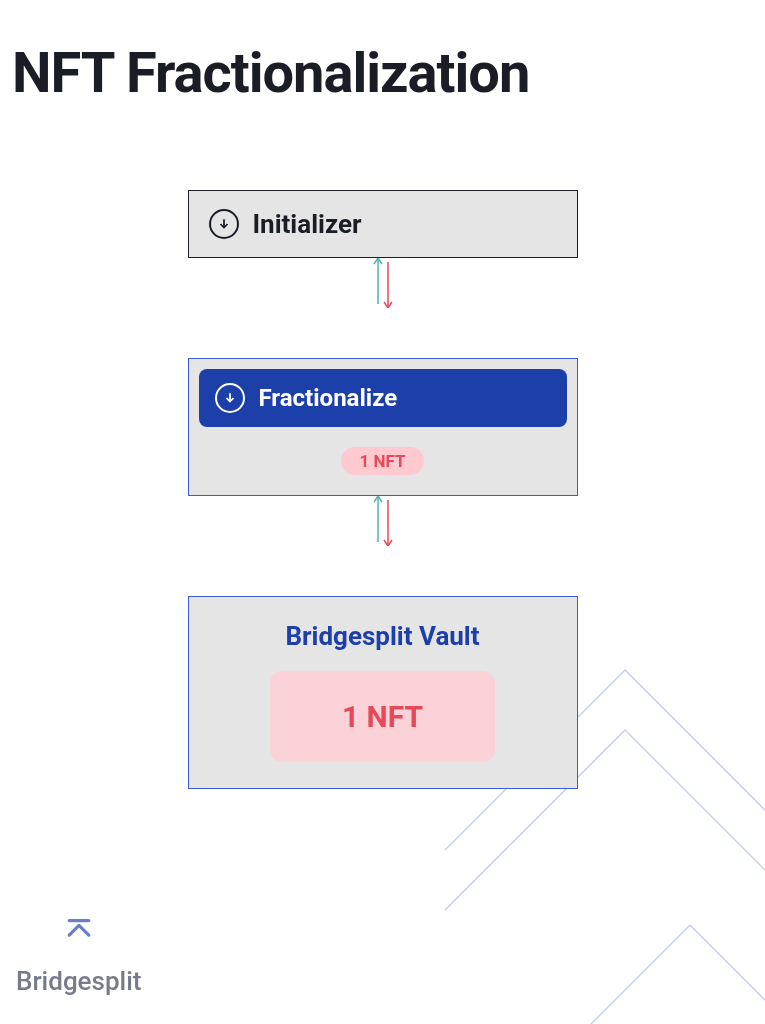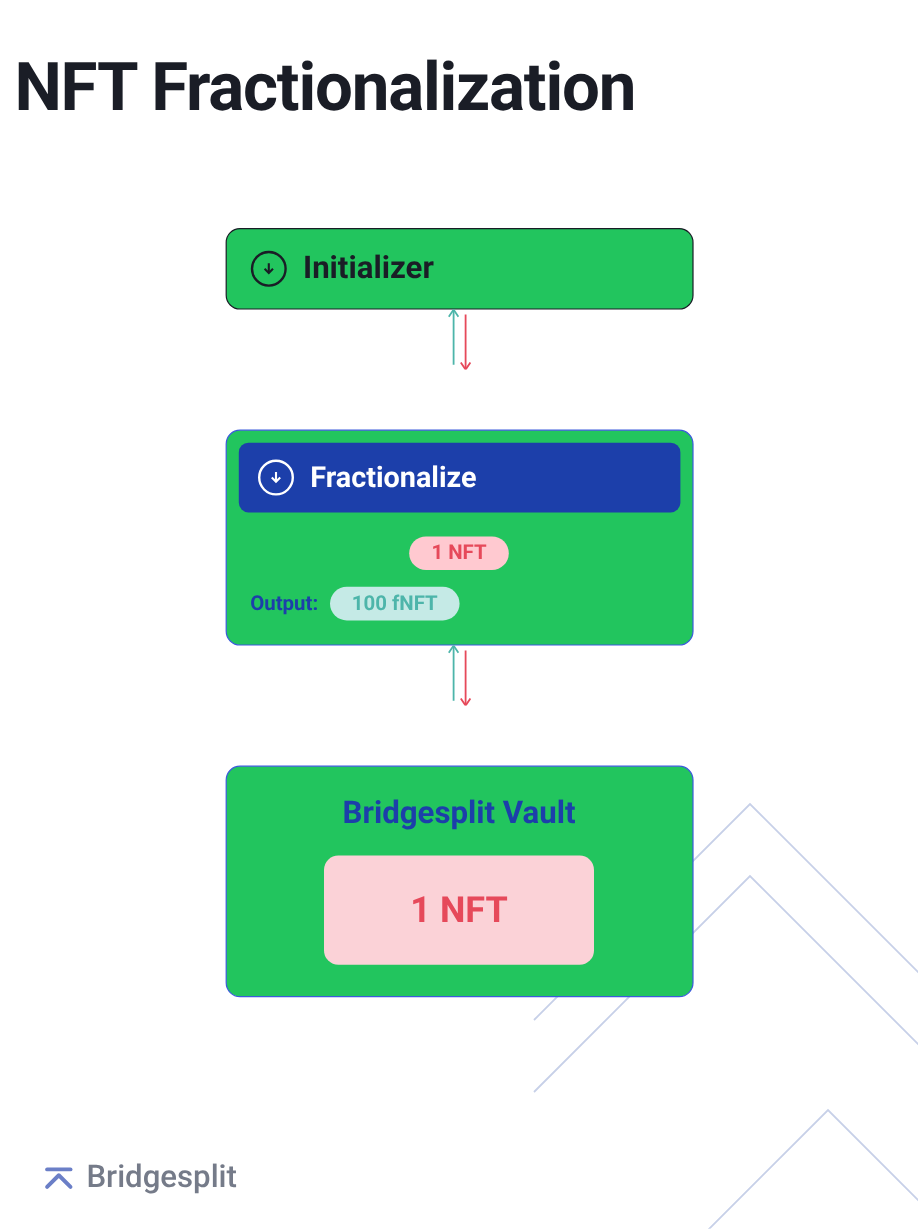--- a/index.html
+++ b/index.html
@@ -31,22 +31,22 @@
       left: 50%;
       transform: translateX(-50%);
       width: 390px;
       display: flex;
       flex-direction: column;
       align-items: center;
     }
     
     .box {
       width: 100%;
-      border-radius: 12px;
-      background: #22c55e;
+      border-radius: 0;
+      background: #e5e5e5;
     }
     
     .initializer-box {
       border: 1.5px solid #1a1d26;
       padding: 18px 20px;
       display: flex;
       align-items: center;
       gap: 14px;
     }
     
@@ -177,24 +177,25 @@
       height: 50px;
       width: 100%;
       position: relative;
       display: flex;
       justify-content: center;
     }
     
     .branding {
       position: absolute;
       bottom: 28px;
-      left: 36px;
-      display: flex;
-      align-items: center;
-      gap: 10px;
+      left: 16px;
+      display: flex;
+      align-items: center;
+      gap: 26px;
+      flex-direction: column;
     }
     
     .brand-icon svg {
       width: 26px;
       height: 26px;
       display: block;
     }
     
     .brand-text {
       font-size: 26px;
@@ -247,24 +248,20 @@
       <span class="download-icon-white">
         <svg viewBox="0 0 24 24" fill="none" stroke="#ffffff" stroke-width="3">
           <line x1="12" y1="4" x2="12" y2="18"></line>
           <polyline points="6,12 12,18 18,12"></polyline>
         </svg>
       </span>
       <span class="fractionalize-label">Fractionalize</span>
     </div>
     <div class="fractionalize-body">
       <span class="pill-pink">1 NFT</span>
-      <div class="output-row">
-        <span class="output-label">Output:</span>
-        <span class="pill-teal">100 fNFT</span>
-      </div>
     </div>
   </div>
 
   <div class="connector-wrap">
     <svg width="30" height="50">
       <line x1="10" y1="0" x2="10" y2="46" stroke="#4db5aa" stroke-width="1.5"></line>
       <polyline points="6,6 10,0 14,6" fill="none" stroke="#4db5aa" stroke-width="1.5"></polyline>
       <line x1="20" y1="4" x2="20" y2="50" stroke="#e6495a" stroke-width="1.5"></line>
       <polyline points="16,44 20,50 24,44" fill="none" stroke="#e6495a" stroke-width="1.5"></polyline>
     </svg>

